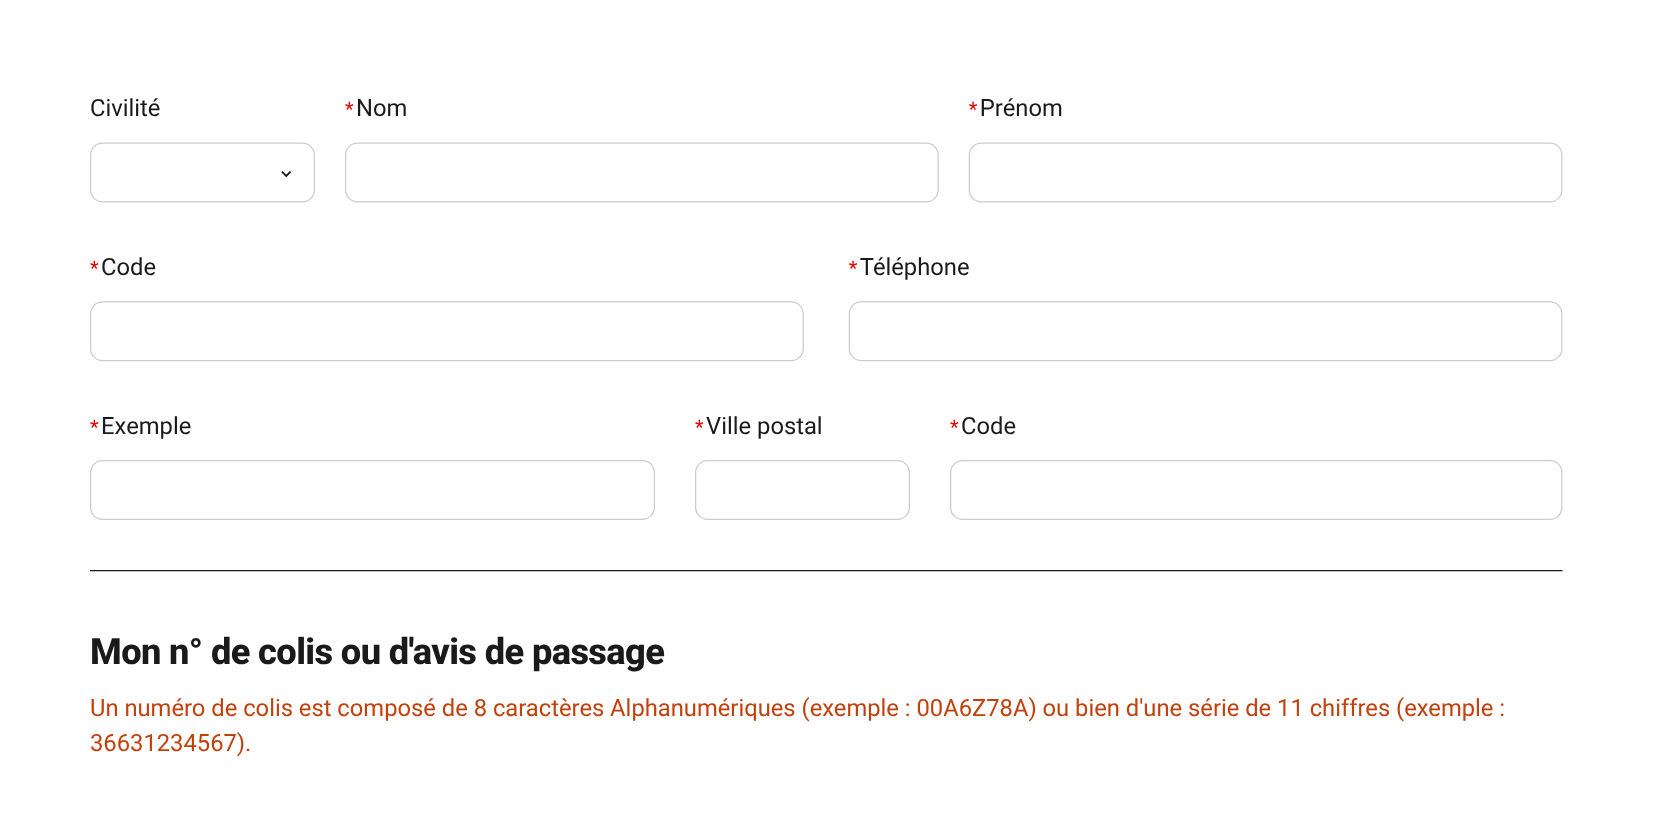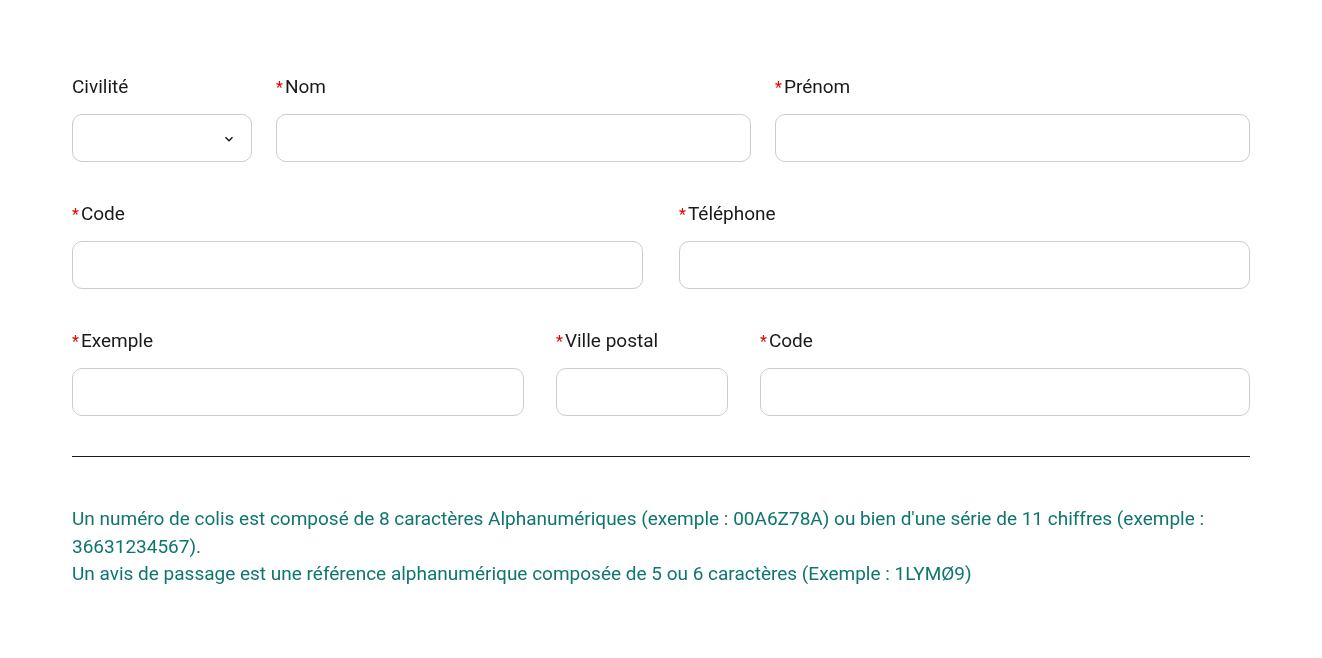--- a/index.html
+++ b/index.html
@@ -96,21 +96,21 @@
     }
     .section-title {
       font-size: 29px;
       font-weight: 800;
       color: #1a1a1a;
       margin-bottom: 14px;
       letter-spacing: -0.5px;
     }
     .section-description {
       font-size: 19px;
-      color: #0f766e;
+      color: #c2410c;
       line-height: 1.45;
       margin-bottom: 24px;
     }
     
     .col-civilite { width: 180px; }
     .col-nom { flex: 1; }
     .col-prenom { flex: 1; }
     
     .col-email { flex: 1; }
     .col-telephone { flex: 1; }
@@ -195,18 +195,18 @@
       <label class="form-label">
         <span class="required">*</span>
         <span>Code</span>
       </label>
       <input type="text" class="form-input" style="">
     </div>
   </div>
 
   <hr class="divider">
 
+  <h2 class="section-title">Mon n° de colis ou d'avis de passage</h2>
   <p class="section-description">
     <span>Un numéro de colis est composé de 8 caractères Alphanumériques (exemple : 00A6Z78A) ou bien d'une série de 11 chiffres (exemple : 36631234567).</span><br>
-    <span>Un avis de passage est une référence alphanumérique composée de 5 ou 6 caractères (Exemple : 1LYMØ9)</span>
   </p>
 
 </div>
 
 </body></html>

